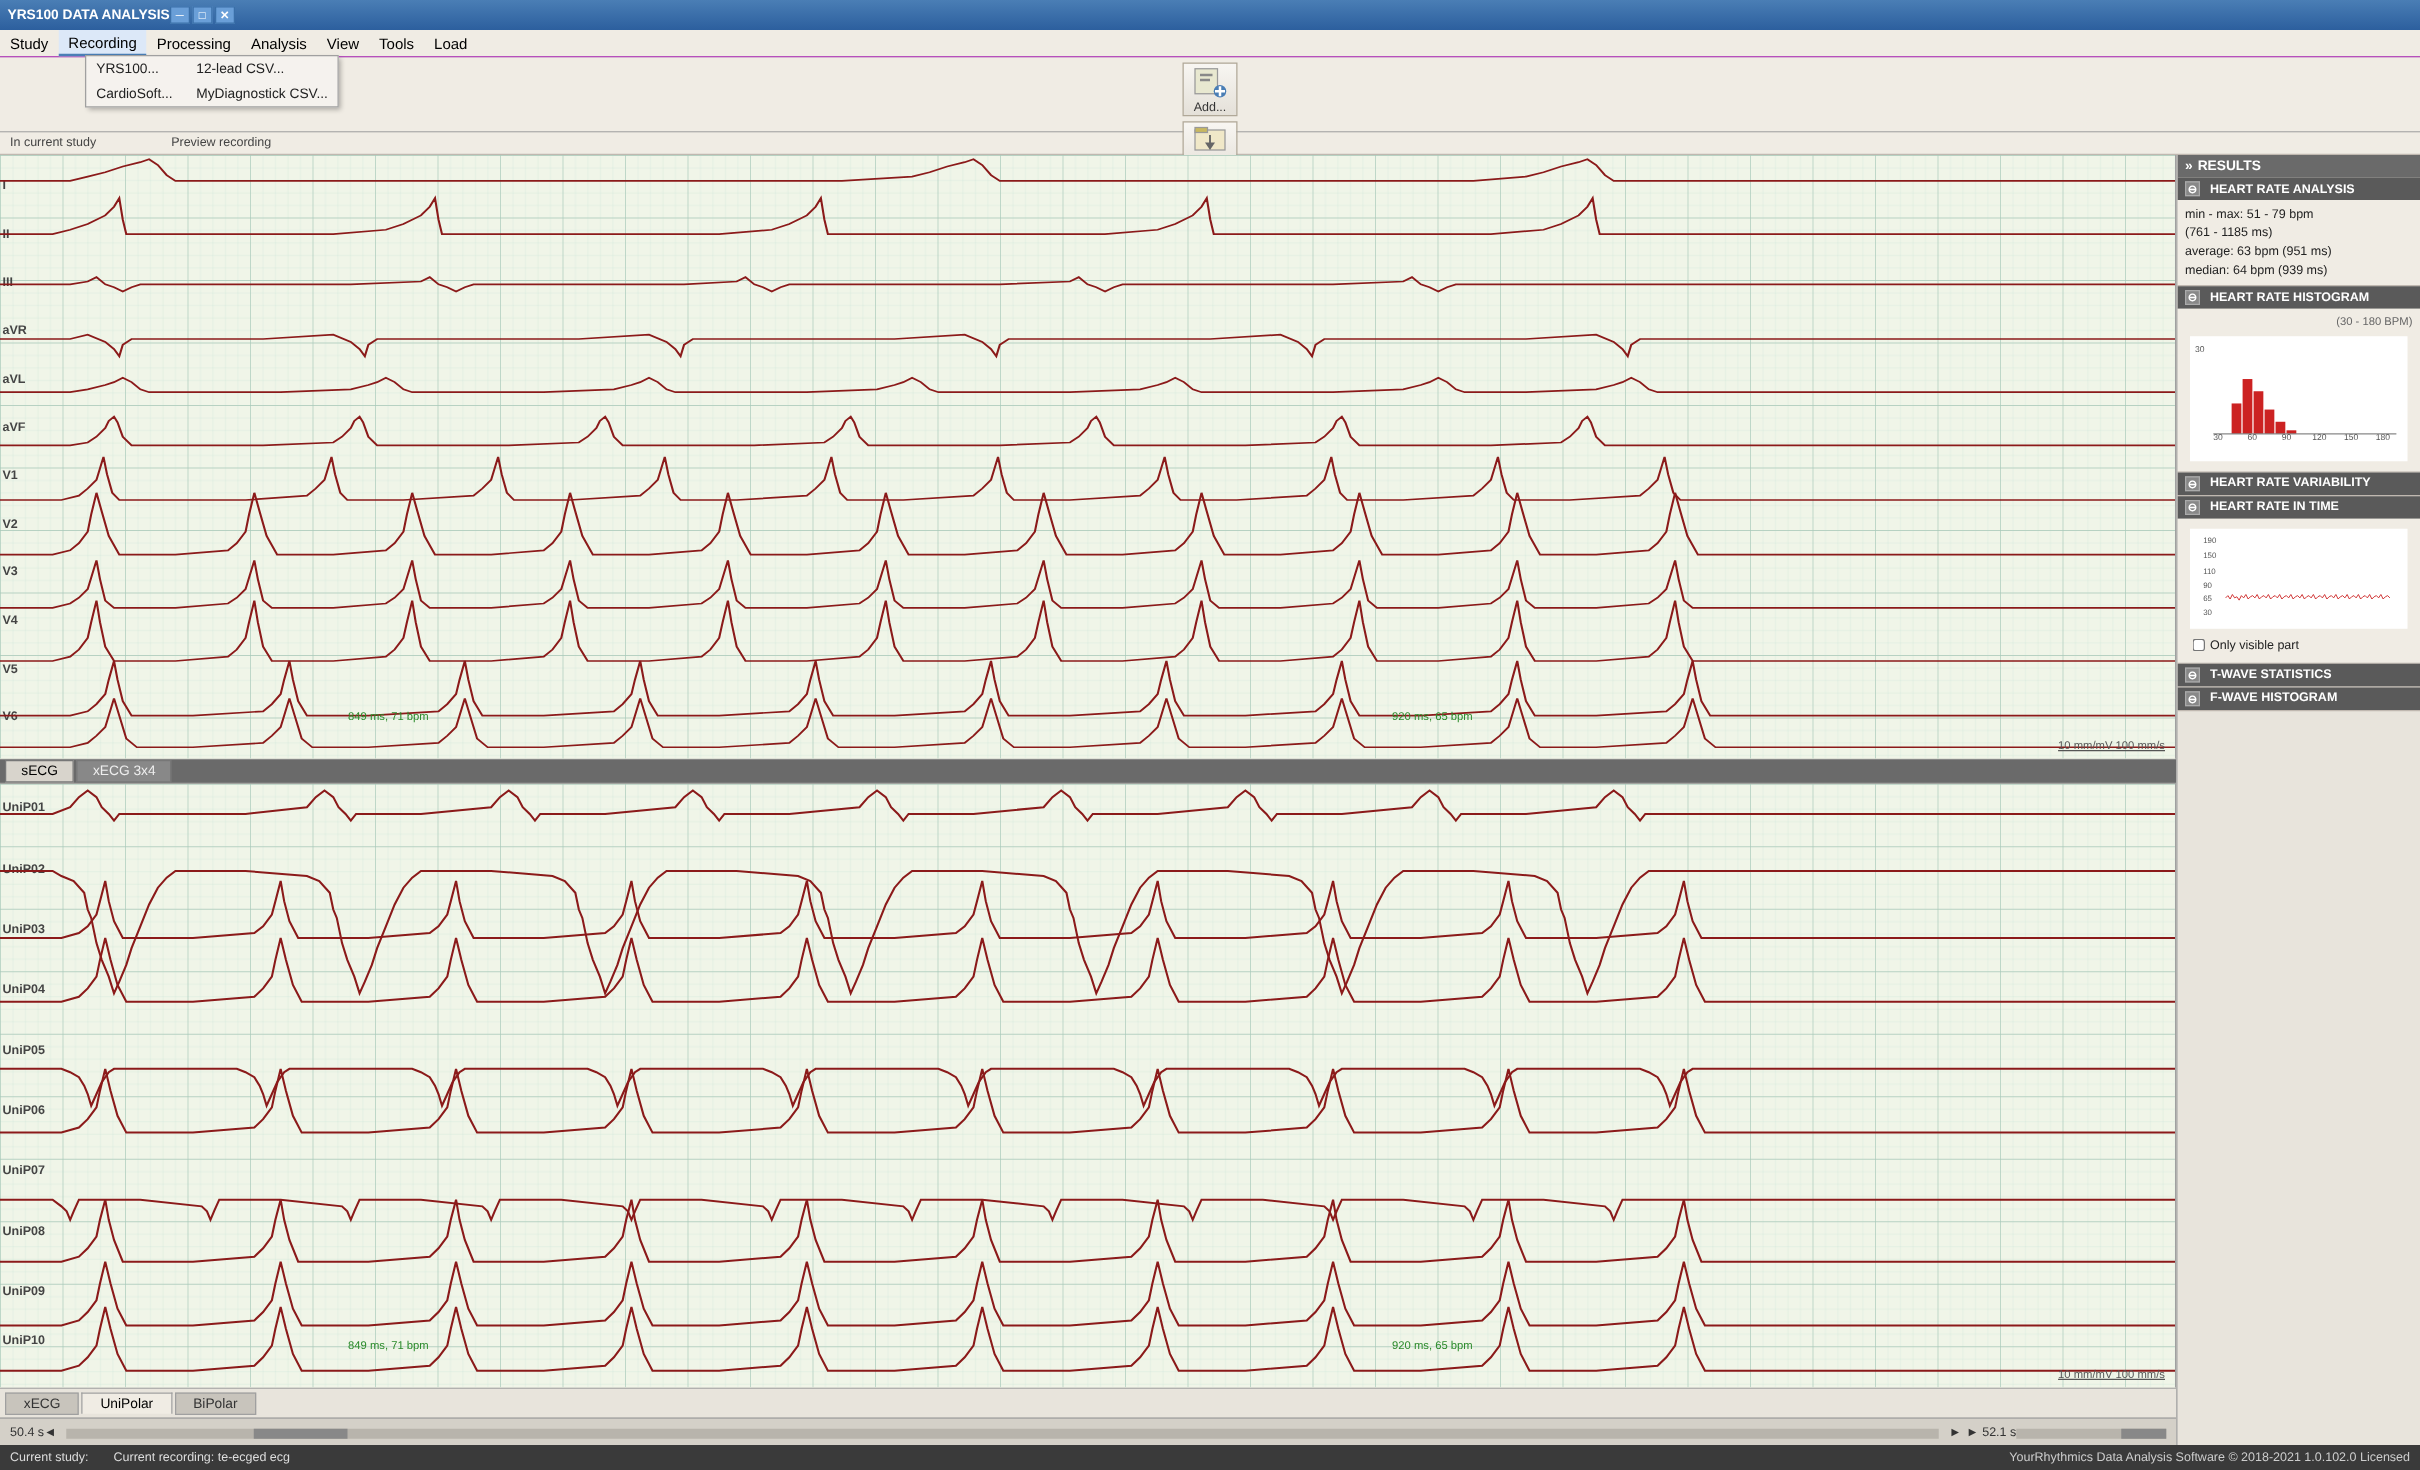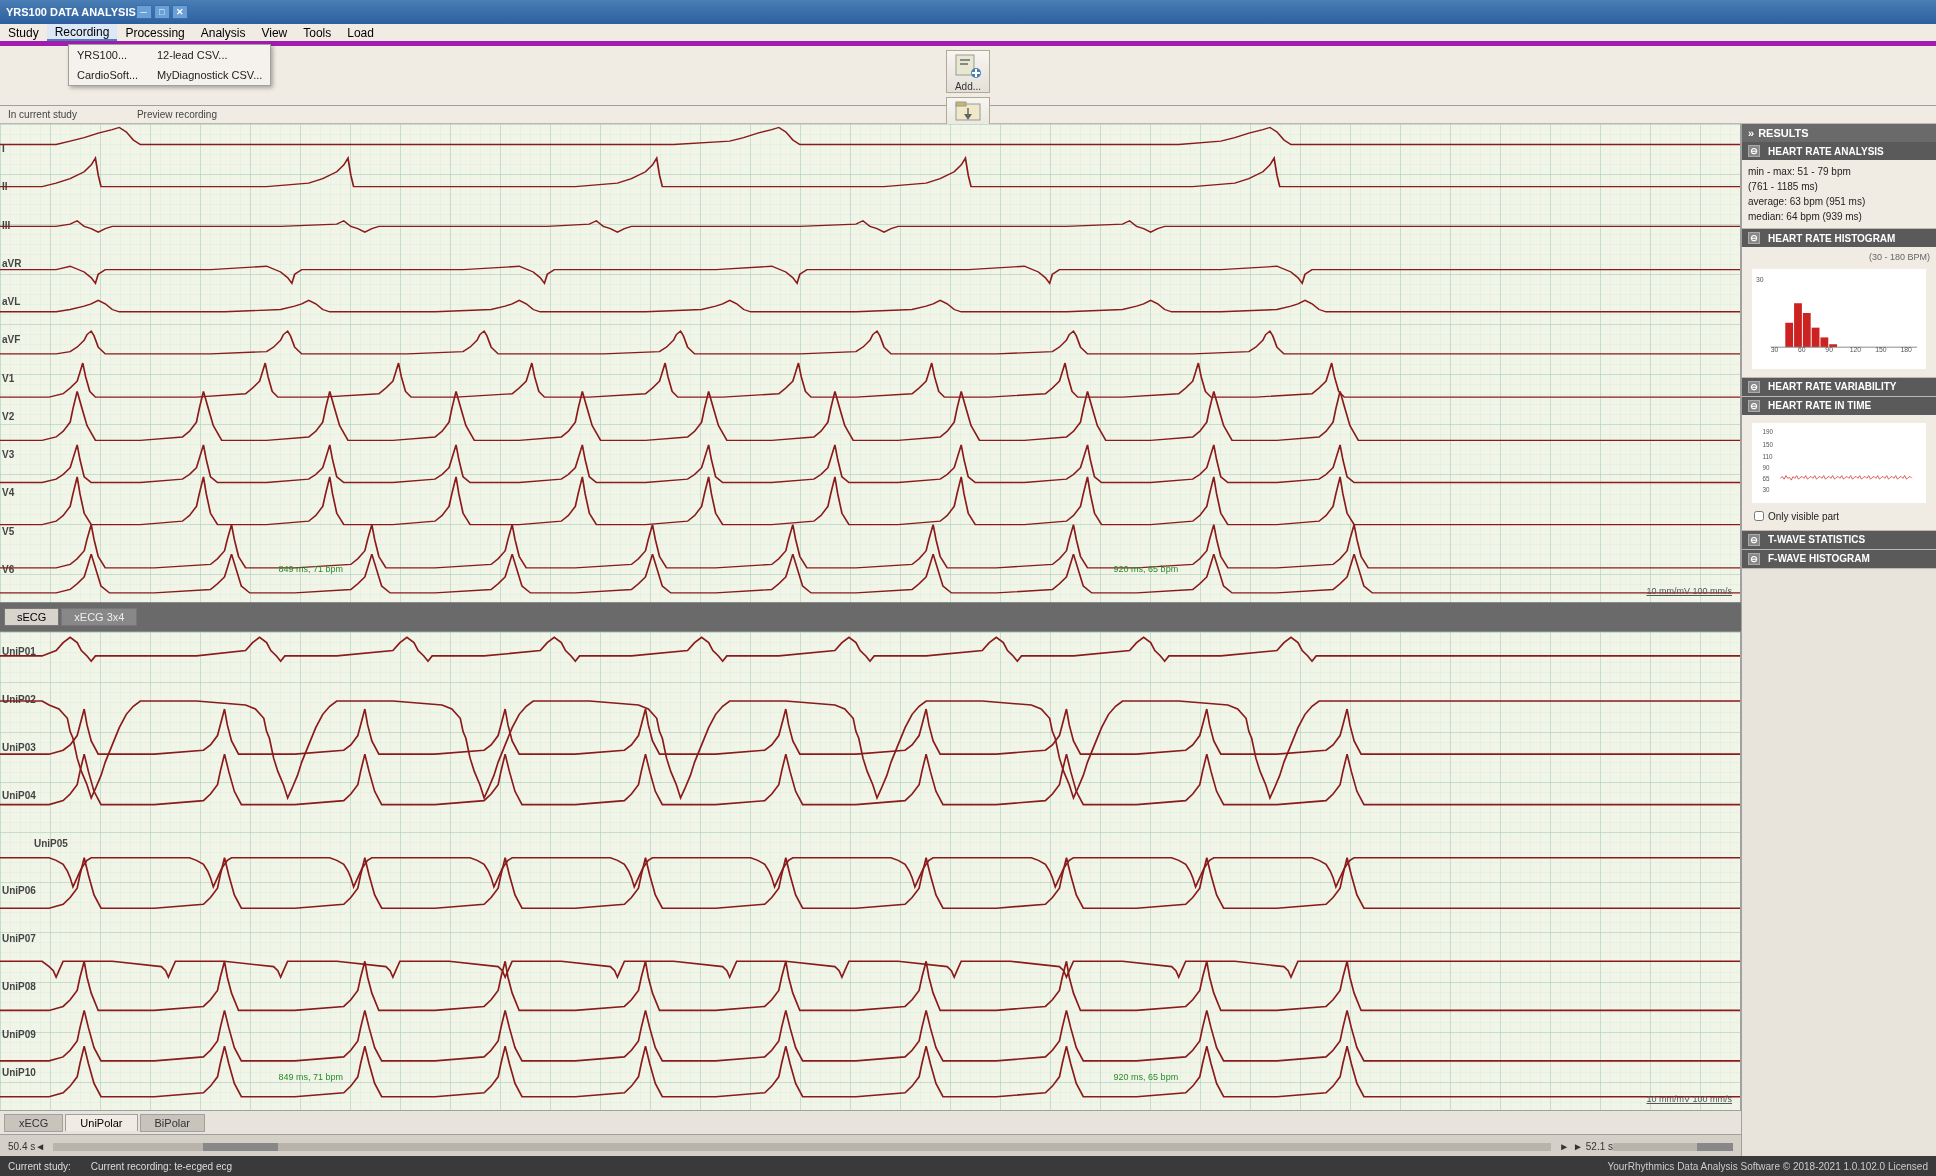--- a/index.html
+++ b/index.html
@@ -22,21 +22,21 @@
       color: white; font-size: 9px; display: flex; align-items: center; justify-content: center;
       cursor: pointer;
     }
 
     
     #menu-bar {
       height: 22px;
       background: #f0ece4;
       display: flex;
       align-items: center;
-      border-bottom: 5px solid #a21caf;
+      border-bottom: 1px solid #a21caf;
     }
     .menu-item {
       padding: 2px 8px;
       cursor: pointer;
       height: 100%;
       display: flex;
       align-items: center;
       font-size: 12px;
       color: #000;
     }
@@ -114,21 +114,21 @@
     #upper-ecg {
       flex: 1;
       background: #f0f5e8;
       position: relative;
       overflow: hidden;
       border-right: 1px solid #a0a0a0;
     }
 
     
     #panel-tabs {
-      height: 30px;
+      height: 20px;
       background: #6a6a6a;
       display: flex;
       align-items: center;
       padding: 0 4px;
       gap: 2px;
       border-top: 1px solid #888;
       border-bottom: 1px solid #888;
     }
     .panel-tab {
       padding: 2px 12px;
@@ -490,21 +490,21 @@
     <div id="lower-ecg">
 
       <svg class="grid-svg">
         <rect width="100%" height="100%" fill="url(#grid)"></rect>
       </svg>
 
       <span class="lead-label" style="top: 3%;">UniP01</span>
       <span class="lead-label" style="top: 13%;">UniP02</span>
       <span class="lead-label" style="top: 23%;">UniP03</span>
       <span class="lead-label" style="top: 33%;">UniP04</span>
-      <span class="lead-label" style="top: 43%; margin-left: 32px;">UniP05</span>
+      <span class="lead-label" style="top: 43%;">UniP05</span>
       <span class="lead-label" style="top: 53%;">UniP06</span>
       <span class="lead-label" style="top: 63%;">UniP07</span>
       <span class="lead-label" style="top: 73%;">UniP08</span>
       <span class="lead-label" style="top: 83%;">UniP09</span>
       <span class="lead-label" style="top: 91%;">UniP10</span>
 
       <svg class="ecg-svg" viewBox="0 0 1240 360" preserveAspectRatio="none">
 
         <polyline fill="none" stroke="#8b1a1a" stroke-width="1.2" points="0,18 30,18 40,14 45,8 50,4 55,8 58,14 62,18 65,22 68,18 100,18 140,18 175,14 180,8 185,4 190,8 193,14 197,18 200,22 203,18 240,18 280,14 285,8 290,4 295,8 298,14 302,18 305,22 308,18 345,18 385,14 390,8 395,4 400,8 403,14 407,18 410,22 413,18 450,18 490,14 495,8 500,4 505,8 508,14 512,18 515,22 518,18 555,18 595,14 600,8 605,4 610,8 613,14 617,18 620,22 623,18 660,18 700,14 705,8 710,4 715,8 718,14 722,18 725,22 728,18 765,18 805,14 810,8 815,4 820,8 823,14 827,18 830,22 833,18 870,18 910,14 915,8 920,4 925,8 928,14 932,18 935,22 938,18 975,18 1015,18 1055,18 1095,18 1135,18 1175,18 1215,18 1240,18"></polyline>
 

